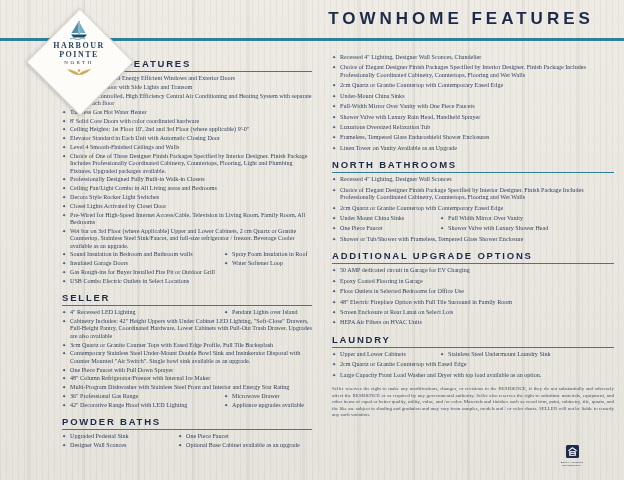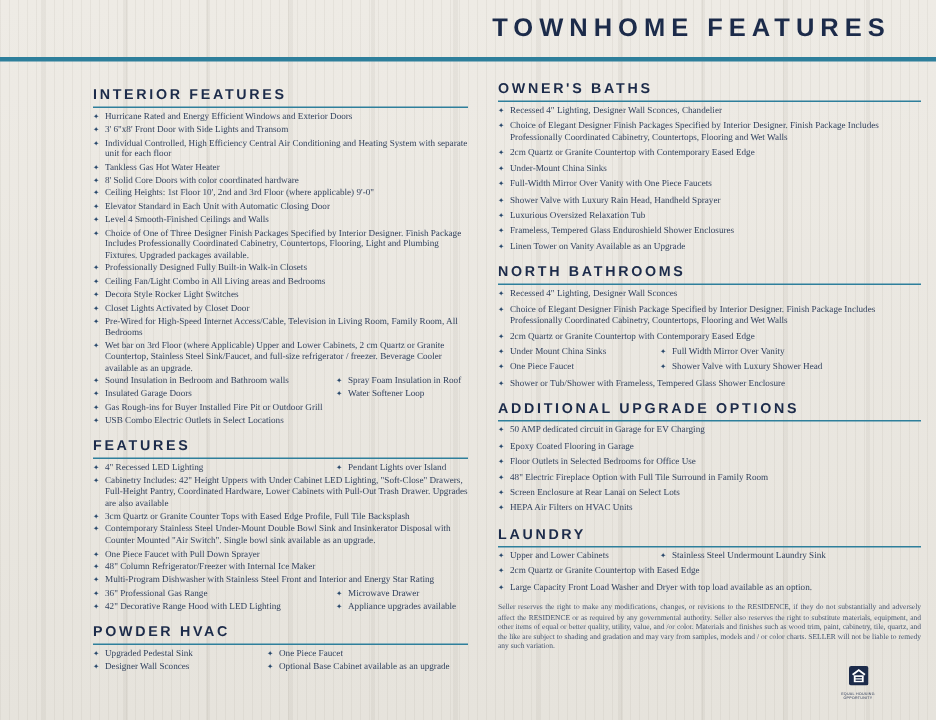--- a/index.html
+++ b/index.html
@@ -74,20 +74,40 @@
 </style>
 </head>
 <body>
 
 <div class="page">
 
   <div class="top-rule"></div>
 
   <div class="doc-title">TOWNHOME FEATURES</div>
 
+  <div class="logo-wrap">
+    <div class="logo-diamond"></div>
+    <div class="logo-content">
+      <svg class="logo-boat" width="22" height="20" viewBox="0 0 22 20">
+        <line x1="11" y1="1" x2="11" y2="14" stroke="#27476b" stroke-width="0.8"></line>
+        <path d="M10.2 2 L10.2 13 L3.5 13 Z" fill="#4a93ad"></path>
+        <path d="M11.8 3 L11.8 13 L17.5 13 Z" fill="#6fb0c4"></path>
+        <path d="M3 14.5 L19 14.5 L16.5 17.5 L5.5 17.5 Z" fill="#27476b"></path>
+        <path d="M2 19 q2.5 -1.5 5 0 q2.5 1.5 5 0 q2.5 -1.5 5 0" stroke="#4a93ad" stroke-width="0.8" fill="none"></path>
+      </svg>
+      <div class="logo-line1">HARBOUR</div>
+      <div class="logo-line2">POINTE</div>
+      <div class="logo-line3">NORTH</div>
+      <svg class="logo-flourish" width="26" height="9" viewBox="0 0 26 9">
+        <path d="M13 8 C9 8 5 6 1 2 C6 3 10 4 13 7" fill="#c9a24b" opacity="0.9"></path>
+        <path d="M13 8 C17 8 21 6 25 2 C20 3 16 4 13 7" fill="#c9a24b" opacity="0.9"></path>
+        <circle cx="13" cy="3.5" r="1.2" fill="#c9a24b"></circle>
+      </svg>
+    </div>
+  </div>
 
   <div class="col col-left">
       <section class="section sec-interior-features">
         <h3 class="sec-title">INTERIOR FEATURES</h3>
         <div class="row">
           <div class="cell">
             <span class="bullet">✦</span>
             <span class="txt">Hurricane Rated and Energy Efficient Windows and Exterior Doors</span>
           </div>
         </div>
@@ -202,21 +222,21 @@
           </div>
         </div>
         <div class="row">
           <div class="cell">
             <span class="bullet">✦</span>
             <span class="txt">USB Combo Electric Outlets in Select Locations</span>
           </div>
         </div>
       </section>
       <section class="section sec-kitchen">
-        <h3 class="sec-title">FEATURES</h3>
+        <h3 class="sec-title">SELLER</h3>
         <div class="row row2">
           <div class="cell">
             <span class="bullet">✦</span>
             <span class="txt">4" Recessed LED Lighting</span>
           </div>
           <div class="cell">
             <span class="bullet">✦</span>
             <span class="txt">Pendant Lights over Island</span>
           </div>
         </div>
@@ -271,21 +291,21 @@
             <span class="bullet">✦</span>
             <span class="txt">42" Decorative Range Hood with LED Lighting</span>
           </div>
           <div class="cell">
             <span class="bullet">✦</span>
             <span class="txt">Appliance upgrades available</span>
           </div>
         </div>
       </section>
       <section class="section sec-powder-room">
-        <h3 class="sec-title">POWDER HVAC</h3>
+        <h3 class="sec-title">POWDER BATHS</h3>
         <div class="row row2">
           <div class="cell">
             <span class="bullet">✦</span>
             <span class="txt">Upgraded Pedestal Sink</span>
           </div>
           <div class="cell">
             <span class="bullet">✦</span>
             <span class="txt">One Piece Faucet</span>
           </div>
         </div>
@@ -298,21 +318,20 @@
             <span class="bullet">✦</span>
             <span class="txt">Optional Base Cabinet available as an upgrade</span>
           </div>
         </div>
       </section>
     </div>
 
   <div class="col col-right">
     <div>
         <section class="section sec-owners-baths">
-          <h3 class="sec-title">OWNER'S BATHS</h3>
           <div class="row">
             <div class="cell">
               <span class="bullet">✦</span>
               <span class="txt">Recessed 4" Lighting, Designer Wall Sconces, Chandelier</span>
             </div>
           </div>
           <div class="row">
             <div class="cell">
               <span class="bullet">✦</span>
               <span class="txt">Choice of Elegant Designer Finish Packages Specified by Interior Designer. Finish Package Includes Professionally Coordinated Cabinetry, Countertops, Flooring and Wet Walls</span>

